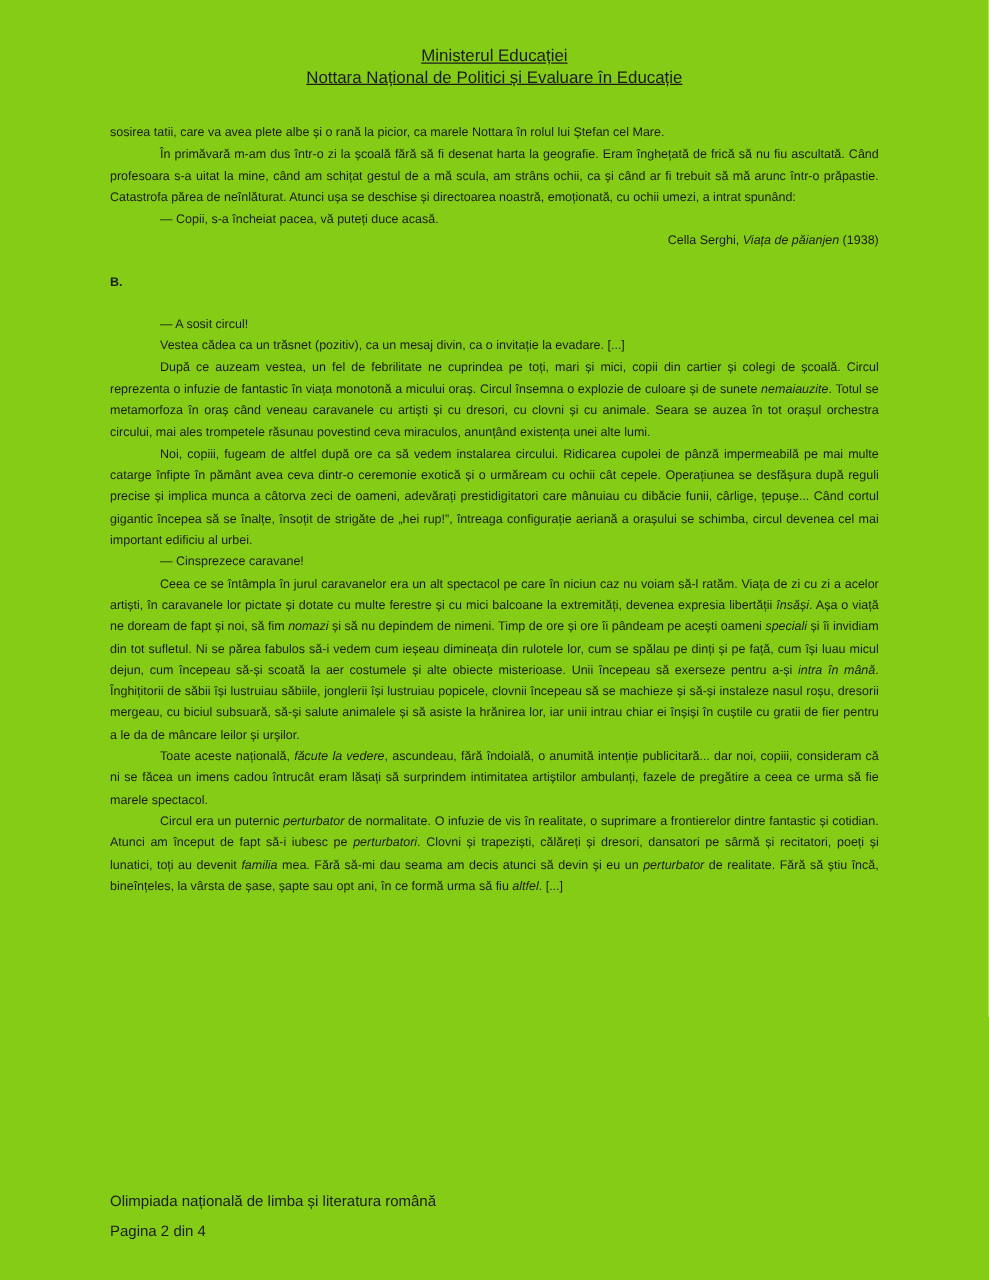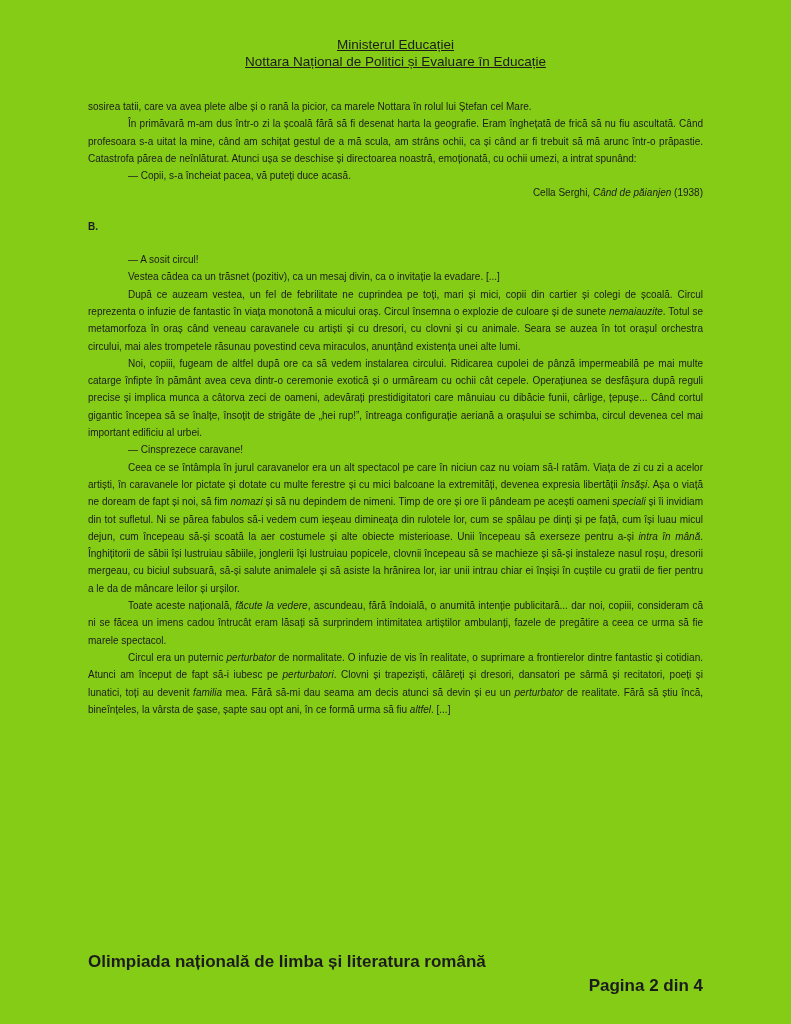--- a/index.html
+++ b/index.html
@@ -36,45 +36,44 @@
     margin: 0;
   }
   p.para.indent  { text-indent: 40px; }
   p.para.right   { text-align: right; }
   p.para.gap     { margin-top: 16px; }
   .it { font-style: italic; }
   .bd { font-weight: bold; }
   .doc-footer {
     margin-top: auto;
     padding-top: 20px;
-    font-size: 17px;
+    font-size: 12px;
     line-height: 17px;
     text-align: left;
-    font-weight: bold;
   }
   .page-num {
-    text-align: right;
+    text-align: left;
     margin-top: 7px;
   }
 </style>
 </head>
 <body>
 
 <div class="page">
 
   <div class="doc-header">
     <div class="hline">Ministerul Educației</div>
     <div class="hline">Nottara Național de Politici și Evaluare în Educație</div>
   </div>
 
   <div class="doc-body">
       <p class="para"><span>sosirea tatii, care va avea plete albe și o rană la picior, ca marele Nottara în rolul lui Ștefan cel Mare.</span></p>
       <p class="para indent"><span>În primăvară m-am dus într-o zi la școală fără să fi desenat harta la geografie. Eram înghețată de frică să nu fiu ascultată. Când profesoara s-a uitat la mine, când am schițat gestul de a mă scula, am strâns ochii, ca și când ar fi trebuit să mă arunc într-o prăpastie. Catastrofa părea de neînlăturat. Atunci ușa se deschise și directoarea noastră, emoționată, cu ochii umezi, a intrat spunând:</span></p>
       <p class="para indent"><span>— Copii, s-a încheiat pacea, vă puteți duce acasă.</span></p>
-      <p class="para right"><span>Cella Serghi, </span><span class="it">Când de păianjen</span><span> (1938)</span></p>
+      <p class="para right"><span>Cella Serghi, </span><span class="it">Viața de păianjen</span><span> (1938)</span></p>
       <p class="para gap"><span class="bd">B.</span></p>
       <p class="para indent gap"><span>— A sosit circul!</span></p>
       <p class="para indent"><span>Vestea cădea ca un trăsnet (pozitiv), ca un mesaj divin, ca o invitație la evadare. [...]</span></p>
       <p class="para indent"><span>După ce auzeam vestea, un fel de febrilitate ne cuprindea pe toți, mari și mici, copii din cartier și colegi de școală. Circul reprezenta o infuzie de fantastic în viața monotonă a micului oraș. Circul însemna o explozie de culoare și de sunete </span><span class="it">nemaiauzite</span><span>. Totul se metamorfoza în oraș când veneau caravanele cu artiști și cu dresori, cu clovni și cu animale. Seara se auzea în tot orașul orchestra circului, mai ales trompetele răsunau povestind ceva miraculos, anunțând existența unei alte lumi.</span></p>
       <p class="para indent"><span>Noi, copiii, fugeam de altfel după ore ca să vedem instalarea circului. Ridicarea cupolei de pânză impermeabilă pe mai multe catarge înfipte în pământ avea ceva dintr-o ceremonie exotică și o urmăream cu ochii cât cepele. Operațiunea se desfășura după reguli precise și implica munca a câtorva zeci de oameni, adevărați prestidigitatori care mânuiau cu dibăcie funii, cârlige, țepușe... Când cortul gigantic începea să se înalțe, însoțit de strigăte de „hei rup!”, întreaga configurație aeriană a orașului se schimba, circul devenea cel mai important edificiu al urbei.</span></p>
       <p class="para indent"><span>— Cinsprezece caravane!</span></p>
       <p class="para indent"><span>Ceea ce se întâmpla în jurul caravanelor era un alt spectacol pe care în niciun caz nu voiam să-l ratăm. Viața de zi cu zi a acelor artiști, în caravanele lor pictate și dotate cu multe ferestre și cu mici balcoane la extremități, devenea expresia libertății </span><span class="it">însăși</span><span>. Așa o viață ne doream de fapt și noi, să fim </span><span class="it">nomazi</span><span> și să nu depindem de nimeni. Timp de ore și ore îi pândeam pe acești oameni </span><span class="it">speciali</span><span> și îi invidiam din tot sufletul. Ni se părea fabulos să-i vedem cum ieșeau dimineața din rulotele lor, cum se spălau pe dinți și pe față, cum își luau micul dejun, cum începeau să-și scoată la aer costumele și alte obiecte misterioase. Unii începeau să exerseze pentru a-și </span><span class="it">intra în mână</span><span>. Înghițitorii de săbii își lustruiau săbiile, jonglerii își lustruiau popicele, clovnii începeau să se machieze și să-și instaleze nasul roșu, dresorii mergeau, cu biciul subsuară, să-și salute animalele și să asiste la hrănirea lor, iar unii intrau chiar ei înșiși în cuștile cu gratii de fier pentru a le da de mâncare leilor și urșilor.</span></p>
       <p class="para indent"><span>Toate aceste națională, </span><span class="it">făcute la vedere</span><span>, ascundeau, fără îndoială, o anumită intenție publicitară... dar noi, copiii, consideram că ni se făcea un imens cadou întrucât eram lăsați să surprindem intimitatea artiștilor ambulanți, fazele de pregătire a ceea ce urma să fie marele spectacol.</span></p>
       <p class="para indent"><span>Circul era un puternic </span><span class="it">perturbator</span><span> de normalitate. O infuzie de vis în realitate, o suprimare a frontierelor dintre fantastic și cotidian. Atunci am început de fapt să-i iubesc pe </span><span class="it">perturbatori</span><span>. Clovni și trapeziști, călăreți și dresori, dansatori pe sârmă și recitatori, poeți și lunatici, toți au devenit </span><span class="it">familia</span><span> mea. Fără să-mi dau seama am decis atunci să devin și eu un </span><span class="it">perturbator</span><span> de realitate. Fără să știu încă, bineînțeles, la vârsta de șase, șapte sau opt ani, în ce formă urma să fiu </span><span class="it">altfel</span><span>. [...]</span></p>
     </div>

